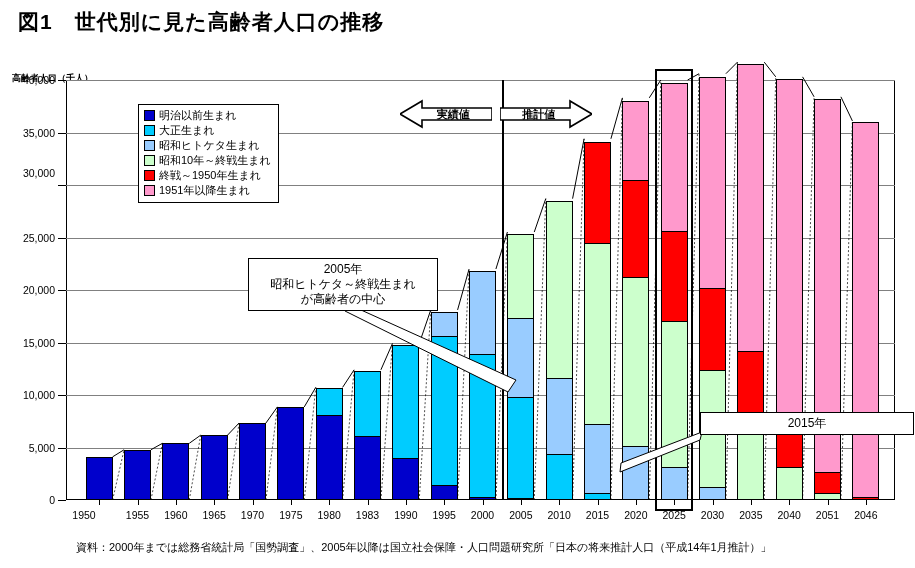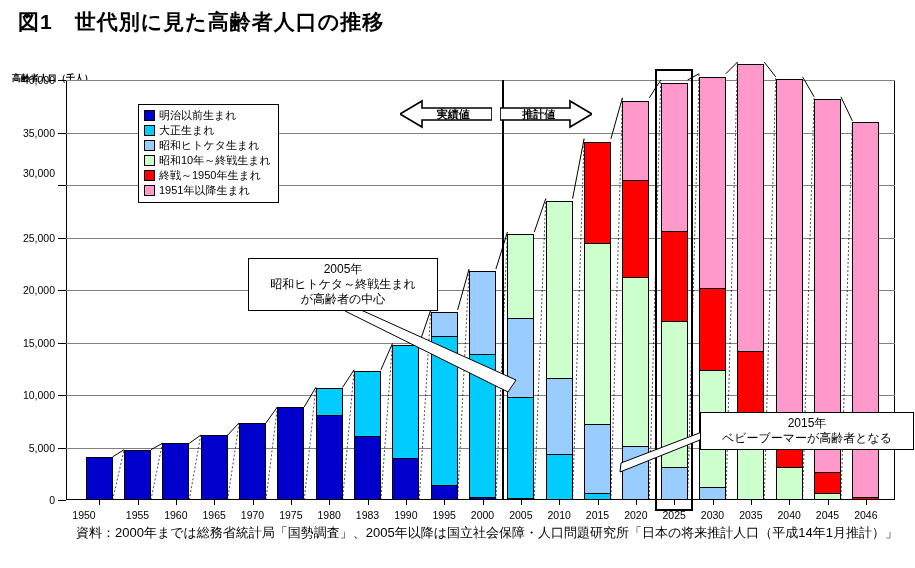--- a/index.html
+++ b/index.html
@@ -75,22 +75,22 @@
   .callout div{font-size:12px;white-space:nowrap;}
   .leader{position:absolute;z-index:44;overflow:visible;}
   
   #highlight-2025{
     position:absolute;border:2px solid #000;box-sizing:border-box;
     z-index:38;background:transparent;
   }
   
   #era-divider{position:absolute;width:2px;background:#000;z-index:30;}
   #source-note{
-    position:absolute;left:76px;top:524px;
-    font-size:13px;white-space:nowrap;
+    position:absolute;left:76px;top:540px;
+    font-size:11px;white-space:nowrap;
   }
 </style>
 </head>
 <body>
 
 <div id="fig-title">図1　世代別に見た高齢者人口の推移</div>
 <div id="y-axis-title">高齢者人口（千人）</div>
 
 <div id="plot">
   <div id="plot-frame"></div>
@@ -295,21 +295,21 @@
       <div class="xlabel" style="left: 569.833px;">2020</div>
       <div class="xtick" style="left: 608.167px;"></div>
       <div class="xlabel" style="left: 608.167px;">2025</div>
       <div class="xtick" style="left: 646.5px;"></div>
       <div class="xlabel" style="left: 646.5px;">2030</div>
       <div class="xtick" style="left: 684.833px;"></div>
       <div class="xlabel" style="left: 684.833px;">2035</div>
       <div class="xtick" style="left: 723.167px;"></div>
       <div class="xlabel" style="left: 723.167px;">2040</div>
       <div class="xtick" style="left: 761.5px;"></div>
-      <div class="xlabel" style="left: 761.5px;">2045</div>
+      <div class="xlabel" style="left: 761.5px;">2051</div>
       <div class="xtick" style="left: 799.833px;"></div>
       <div class="xlabel" style="left: 799.833px;">2046</div>
     </div>
   <div id="era-divider" style="left: 435.667px; top: 0px; height: 420px;"></div>
   <div id="highlight-2025" style="left: 589px; width: 38.3333px; top: -11px; height: 442px;"></div>
 </div>
 
 <div id="legend">
     <div class="legend-row">
       <span class="legend-swatch" style="background: rgb(0, 0, 204);"></span>
@@ -358,16 +358,15 @@
   <div>2005年</div>
   <div>昭和ヒトケタ～終戦生まれ</div>
   <div>が高齢者の中心</div>
 </div>
 
 <svg class="leader" id="leader-2015" style="left:0;top:0;width:915px;height:568px;">
   <polygon points="700,440 620,472 621,463 702,432" fill="#ffffff" stroke="#000000" stroke-width="1"></polygon>
 </svg>
 <div class="callout" id="callout-2015" style="left:700px;top:404px;width:196px;margin-top:8px;">
   <div>2015年</div>
-  <div>ベビーブーマーが高齢者となる</div>
 </div>
 
 <div id="source-note">資料：2000年までは総務省統計局「国勢調査」、2005年以降は国立社会保障・人口問題研究所「日本の将来推計人口（平成14年1月推計）」</div>
 
 </body></html>

